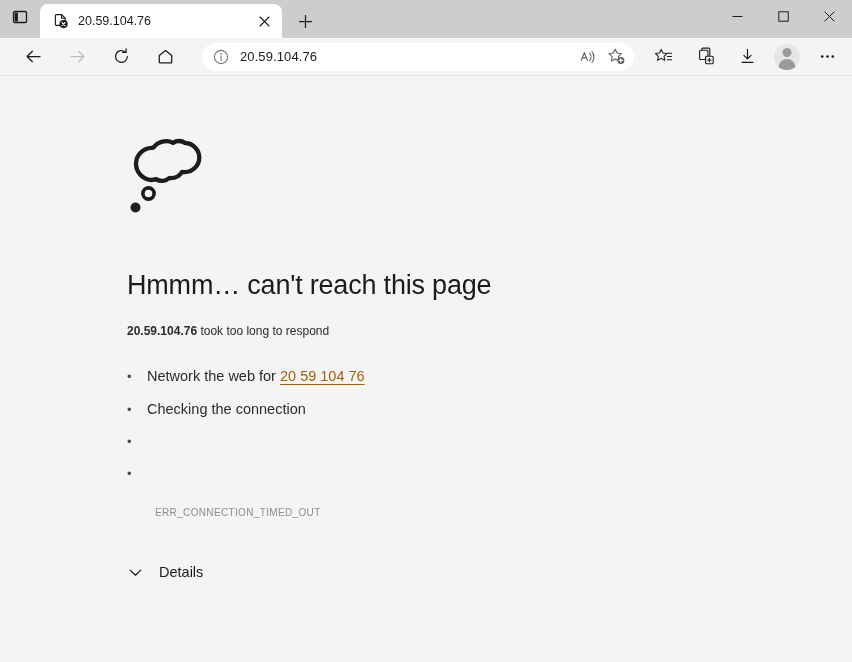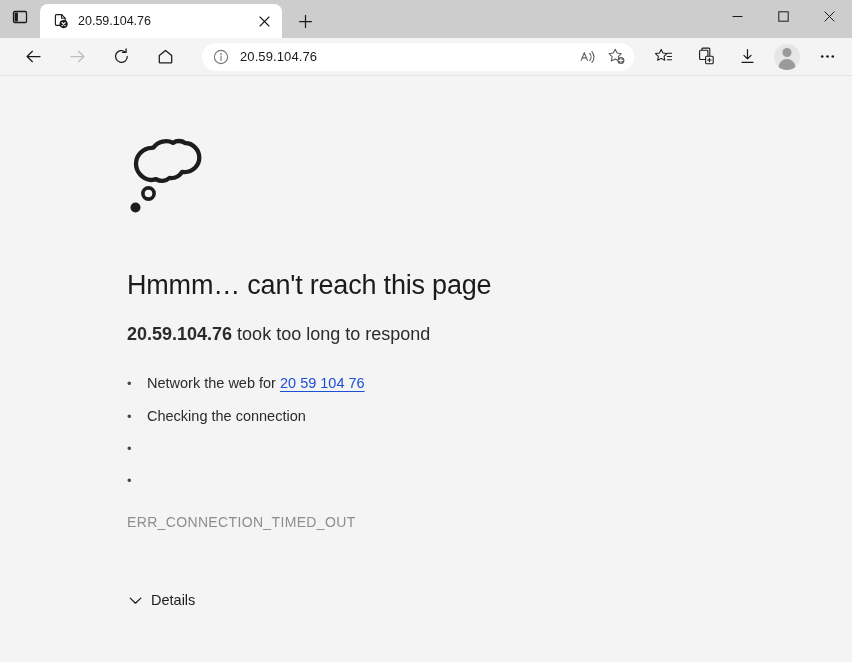--- a/index.html
+++ b/index.html
@@ -216,21 +216,21 @@
 
   .err-title {
     font-size: 27px;
     font-weight: normal;
     color: #1b1b1b;
     letter-spacing: -0.2px;
     margin-bottom: 23px;
   }
 
   .err-subtitle {
-    font-size: 18px;
+    font-size: 12px;
     color: #2b2b2b;
     margin-bottom: 27px;
   }
   .err-subtitle b { font-weight: bold; }
 
   .try-label {
     font-size: 14.5px;
     font-weight: bold;
     color: #1b1b1b;
     margin-bottom: 13px;
@@ -249,36 +249,37 @@
 
   .bullet {
     flex: 0 0 auto;
     width: 20px;
     color: #4a4a4a;
     font-size: 13px;
     line-height: 22px;
   }
 
   .lnk {
-    color: #1d4ed8;
+    color: #a16207;
     text-underline-offset: 2.5px;
   }
 
   .err-code {
-    font-size: 14px;
+    font-size: 10px;
     color: #8d8d8d;
     letter-spacing: .35px;
     margin-top: 22px;
+    margin-left: 28px;
   }
 
   .details-row {
     display: flex;
     align-items: center;
-    gap: 8px;
-    margin-top: 62px;
+    gap: 16px;
+    margin-top: 46px;
   }
 
   .details-chevron {
     width: 16px;
     height: 16px;
     display: flex;
     align-items: center;
     justify-content: center;
   }
 

